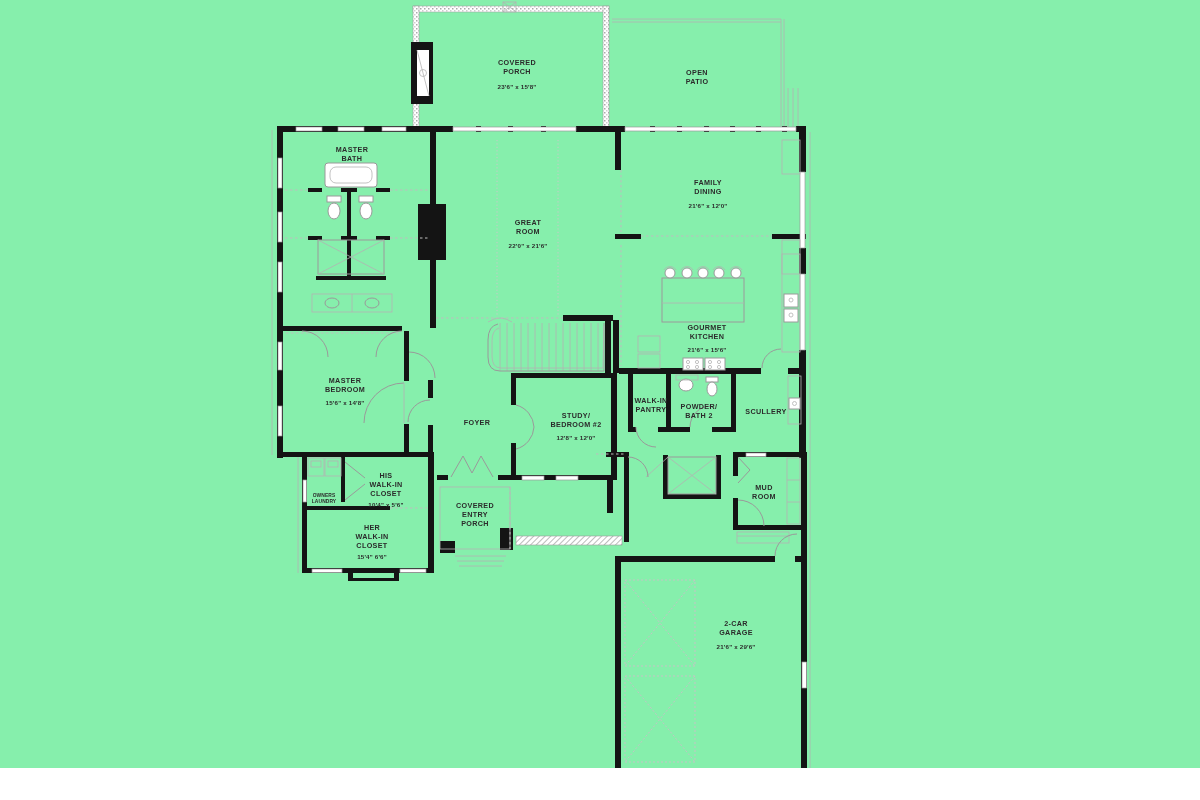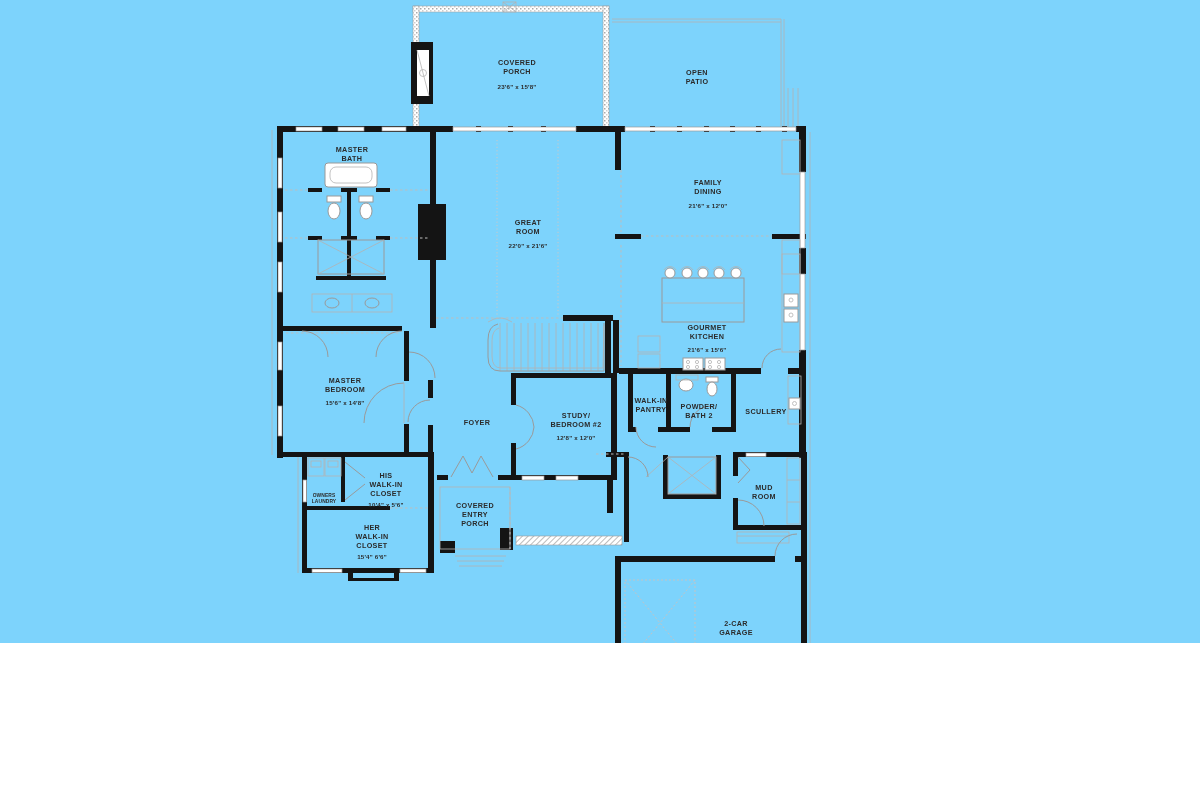--- a/index.html
+++ b/index.html
@@ -1,16 +1,16 @@
 <!DOCTYPE html>
 <html><head>
 <meta charset="utf-8">
 <style>
   html,body{margin:0;padding:0;background:#ffffff;}
-  .canvas{position:relative;width:1200px;height:643px;background:#7dd3fc;overflow:hidden;
+  .canvas{position:relative;width:1200px;height:768px;background:#86efac;overflow:hidden;
           font-family:"Liberation Sans", sans-serif;}
   svg{position:absolute;left:0;top:0;}
   text{fill:#2b2b2b;font-family:"Liberation Sans", sans-serif;font-weight:bold;
        font-size:7.2px;letter-spacing:.35px;text-anchor:middle;}
   text.dim{font-size:6.2px;font-weight:bold;letter-spacing:.2px;}
   text.tiny{font-size:4.9px;letter-spacing:.1px;}
   .wall{fill:#141414;stroke:none;}
   .win{fill:#ffffff;stroke:#9a9a9a;stroke-width:.7;}
   .thin{stroke:#9a9a9a;stroke-width:1;fill:none;}
   .thin2{stroke:#b3b3b3;stroke-width:.8;fill:none;}

